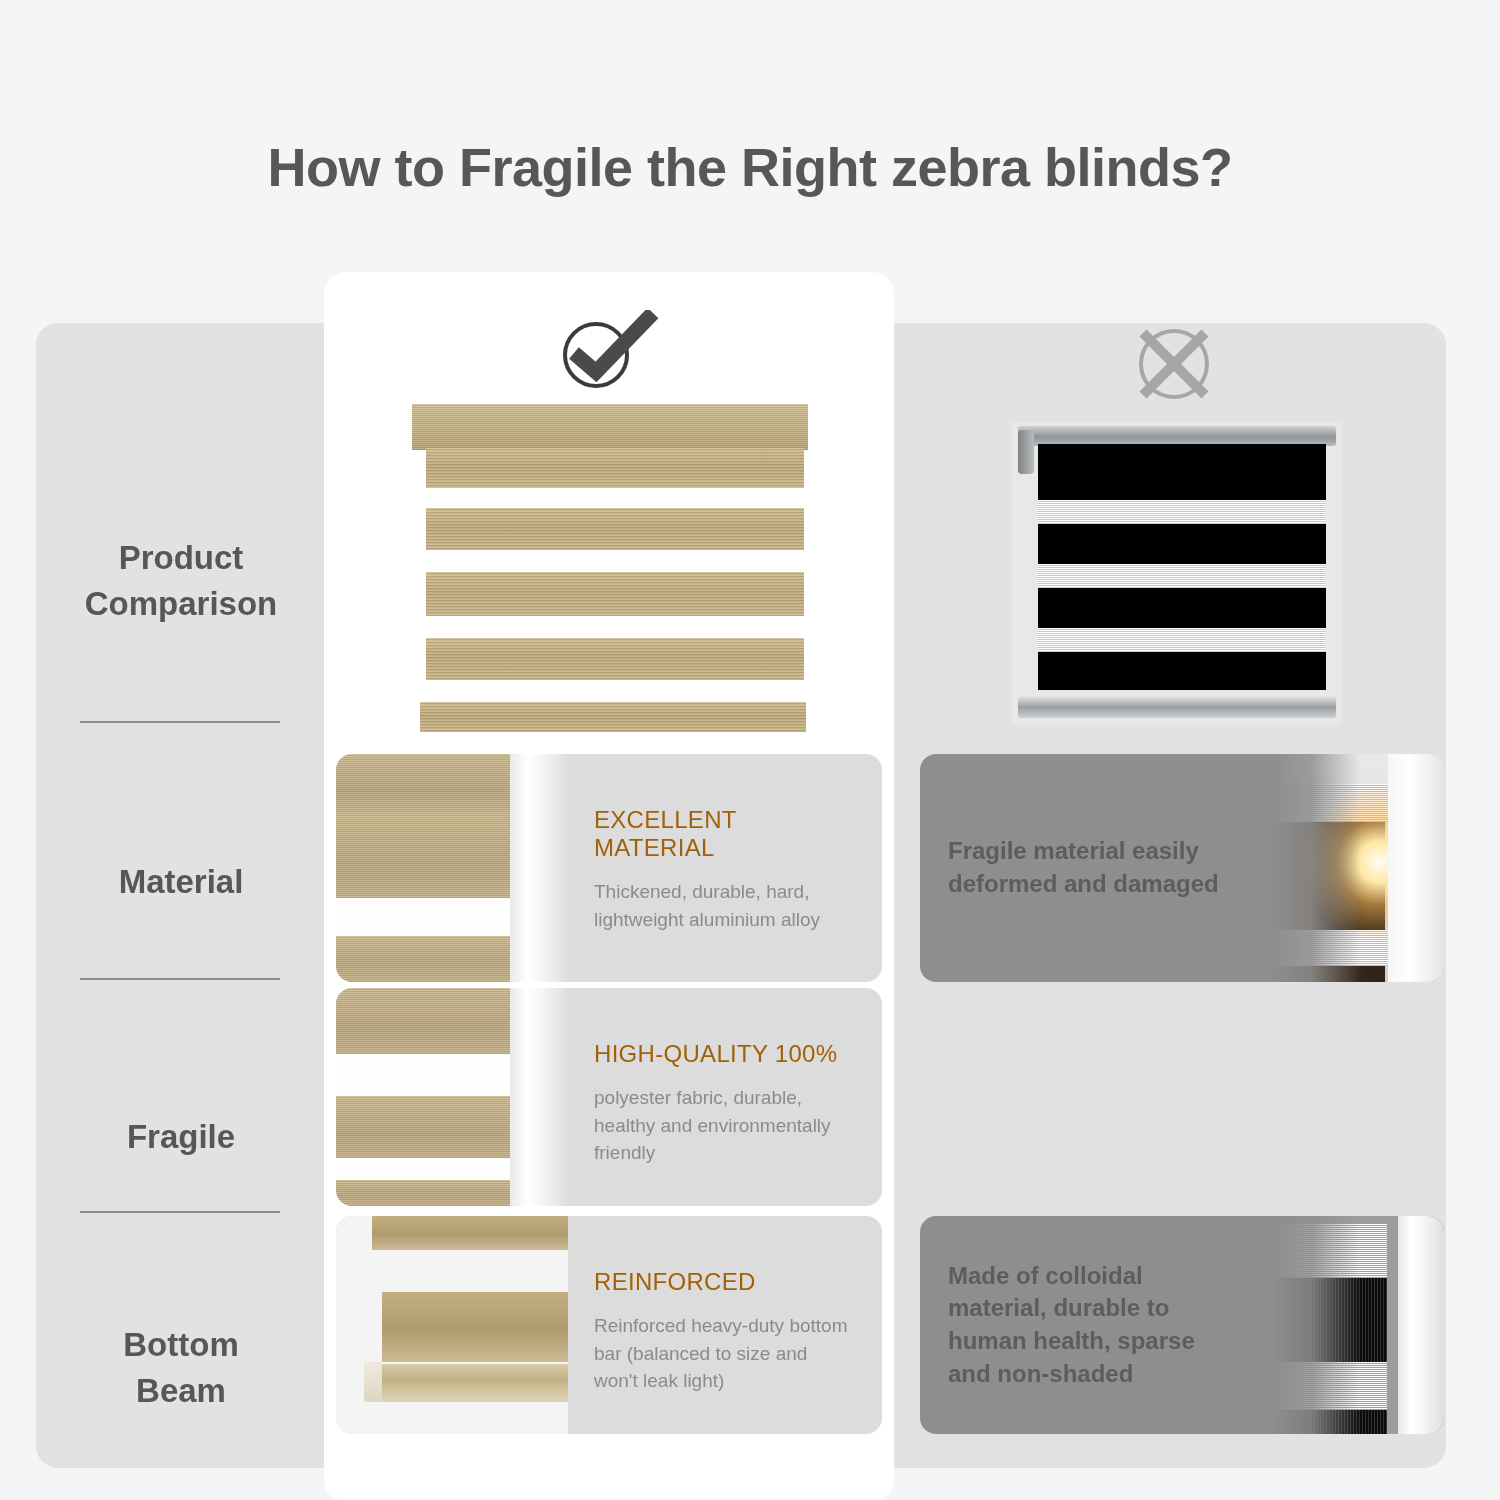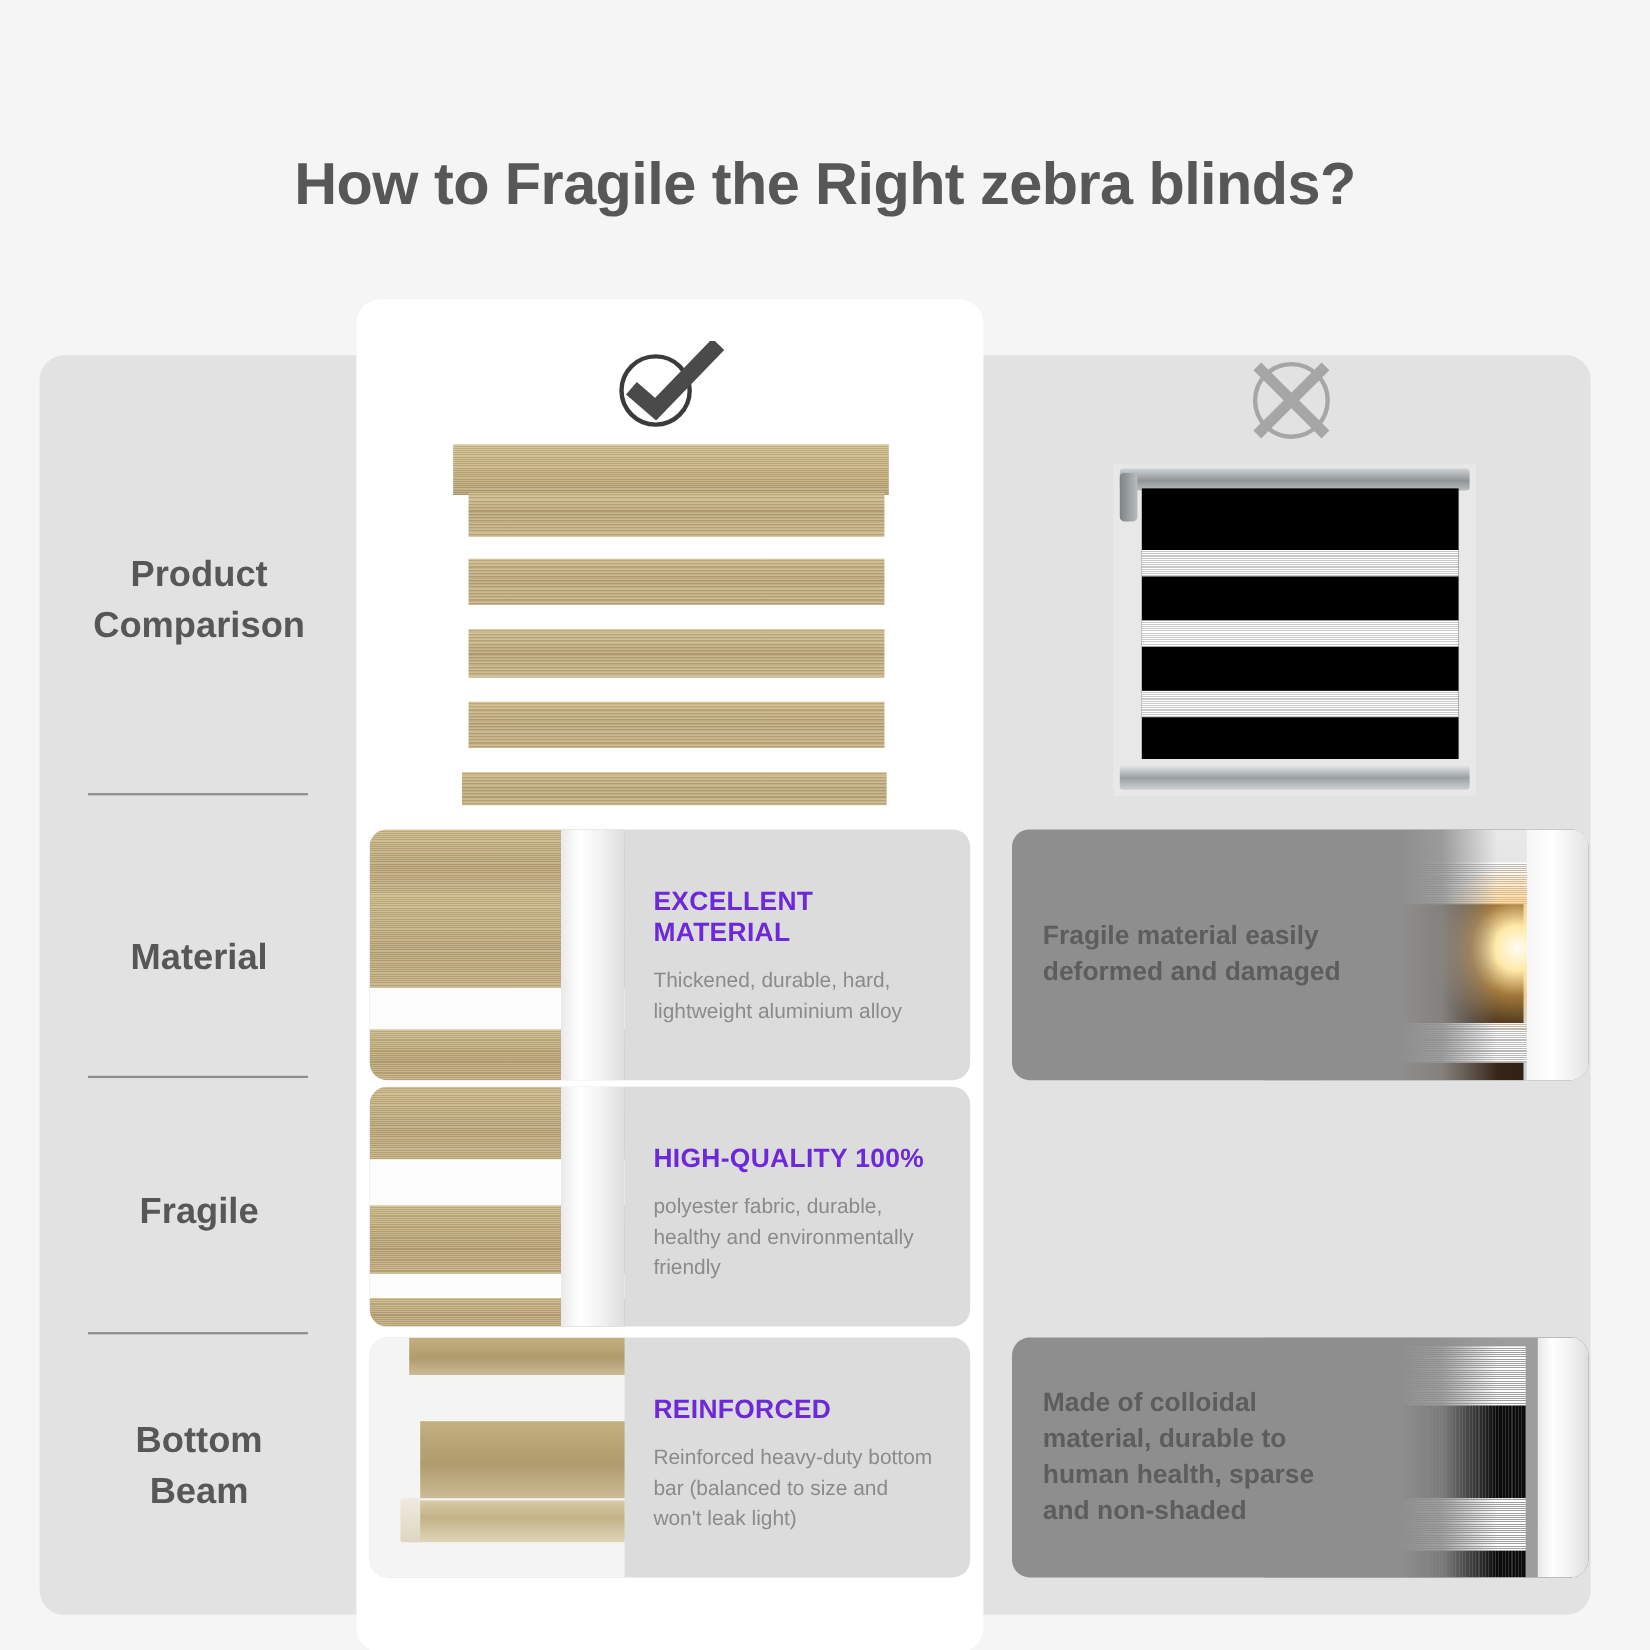--- a/index.html
+++ b/index.html
@@ -38,23 +38,24 @@
     width: 290px; height: 1145px;
   }
   .row-label {
     position: absolute;
     left: 0; width: 290px;
     text-align: center;
     font-size: 33px;
     font-weight: bold;
     color: #575757;
     line-height: 1.38;
+    margin-top: 36px;
   }
   .row-label.l0 { top: 176px; }
-  .row-label.l1 { top: 524px; }
+  .row-label.l1 { top: 500px; }
   .row-label.l2 { top: 755px; }
   .row-label.l3 { top: 963px; }
   .divider {
     position: absolute;
     left: 44px; width: 200px; height: 2px;
     background: #8d8d8d;
   }
   .divider.d0 { top: 398px; }
   .divider.d1 { top: 655px; }
   .divider.d2 { top: 888px; }
@@ -129,22 +130,22 @@
     border-radius: 16px;
     overflow: hidden;
     display: flex;
     background: #dcdcdc;
   }
   .good-feat .pic { position: relative; flex: 0 0 232px; overflow: hidden; }
   .good-feat .txt { flex: 1; padding: 52px 26px 0 26px; }
 
   .feat-head {
     font-size: 24px;
-    font-weight: bold;
-    color: #6d28d9;
+    font-weight: normal;
+    color: #a16207;
     letter-spacing: 0.3px;
     margin-bottom: 16px;
   }
   .feat-body {
     font-size: 19px;
     color: #8b8b8b;
     line-height: 1.45;
   }
 
   .bad-feat {

